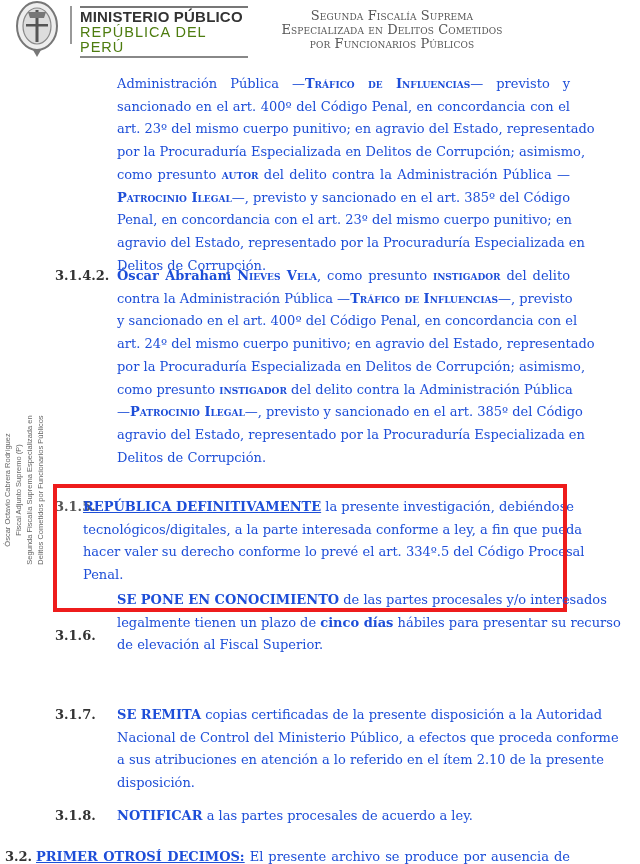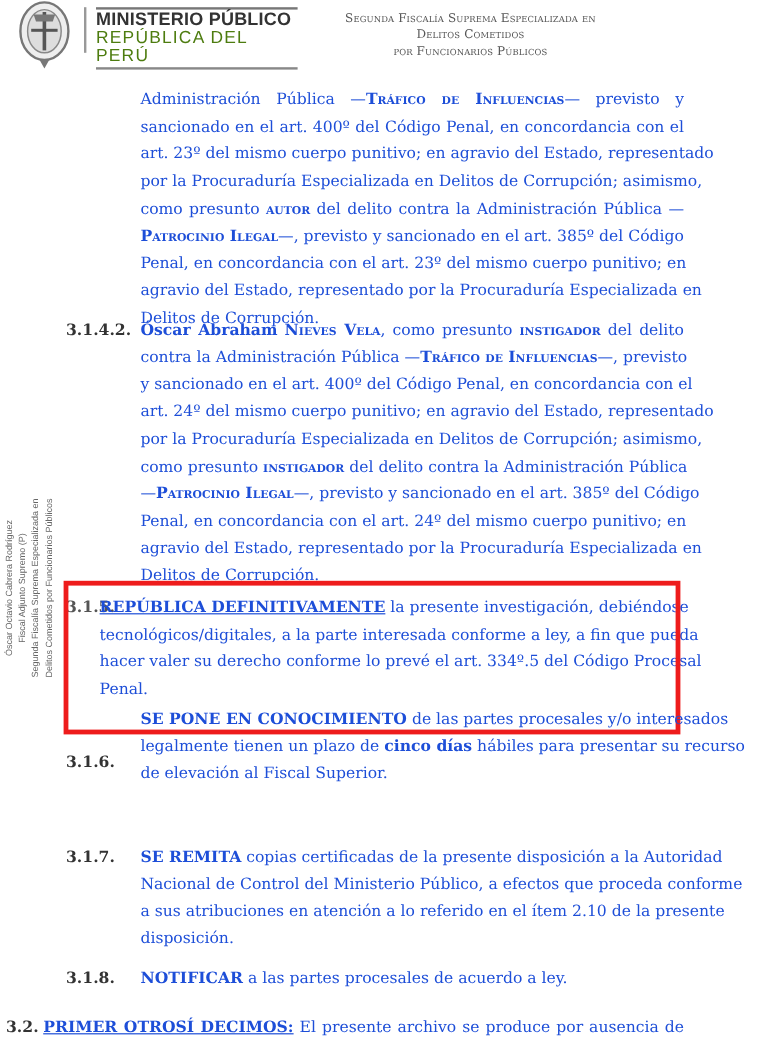--- a/index.html
+++ b/index.html
@@ -19,21 +19,21 @@
     font-family: "Liberation Sans", sans-serif; font-weight: bold; font-size: 15px;
     color: #333; letter-spacing: 0.2px; line-height: 16px;
     border-top: 2px solid #777; padding-top: 1px;
   }
   .ministry .l2 {
     font-family: "Liberation Sans", sans-serif; font-size: 14.5px; color: #4d7c0f;
     letter-spacing: 1px; line-height: 15px; border-bottom: 2px solid #888; padding-bottom: 1px;
   }
   .office {
     position: absolute; left: 272px; top: 9px; width: 240px; text-align: center;
-    font-family: "DejaVu Serif", serif; font-size: 10px; color: #555; line-height: 14px;
+    font-family: "DejaVu Serif", serif; font-size: 13px; color: #555; line-height: 14px;
     font-variant: small-caps; letter-spacing: 0.1px;
   }
 
   .para {
     position: absolute; font-size: 13px; line-height: 22.7px; text-align: justify;
     color: #1d4ed8;
   }
   .para .ln { display: block; text-align: justify; text-align-last: justify; white-space: nowrap; }
   .para .ln.last { text-align-last: left; }
   .sc { font-variant: small-caps; font-weight: bold; }
@@ -104,21 +104,20 @@
 
 <div class="num" style="left:55px; top:265px;">3.1.4.2.</div>
 <div class="para" style="left:117px; top:265px; width:453px;">
   <span class="ln"><span class="b">Óscar Abraham</span> <span class="sc">Nieves Vela</span><span>, como presunto </span><span class="sc">instigador</span><span> del delito</span></span>
   <span class="ln"><span>contra la Administración Pública —</span><span class="sc">Tráfico de Influencias</span><span>—, previsto</span></span>
   <span class="ln">y sancionado en el art. 400º del Código Penal, en concordancia con el</span>
   <span class="ln">art. 24º del mismo cuerpo punitivo; en agravio del Estado, representado</span>
   <span class="ln">por la Procuraduría Especializada en Delitos de Corrupción; asimismo,</span>
   <span class="ln"><span>como presunto </span><span class="sc">instigador</span><span> del delito contra la Administración Pública</span></span>
   <span class="ln"><span>—</span><span class="sc">Patrocinio Ilegal</span><span>—, previsto y sancionado en el art. 385º del Código</span></span>
-  <span class="ln">Penal, en concordancia con el art. 24º del mismo cuerpo punitivo; en</span>
   <span class="ln">agravio del Estado, representado por la Procuraduría Especializada en</span>
   <span class="ln last">Delitos de Corrupción.</span>
 </div>
 
 <div class="num" style="left:55px; top:496px; color:#555;">3.1.5.</div>
 <div class="para" style="left:83px; top:496px; width:470px;">
   <span class="ln"><span class="u">REPÚBLICA DEFINITIVAMENTE</span><span> la presente investigación, debiéndose</span></span>
   <span class="ln">tecnológicos/digitales, a la parte interesada conforme a ley, a fin que pueda</span>
   <span class="ln">hacer valer su derecho conforme lo prevé el art. 334º.5 del Código Procesal</span>
   <span class="ln last">Penal.</span>

